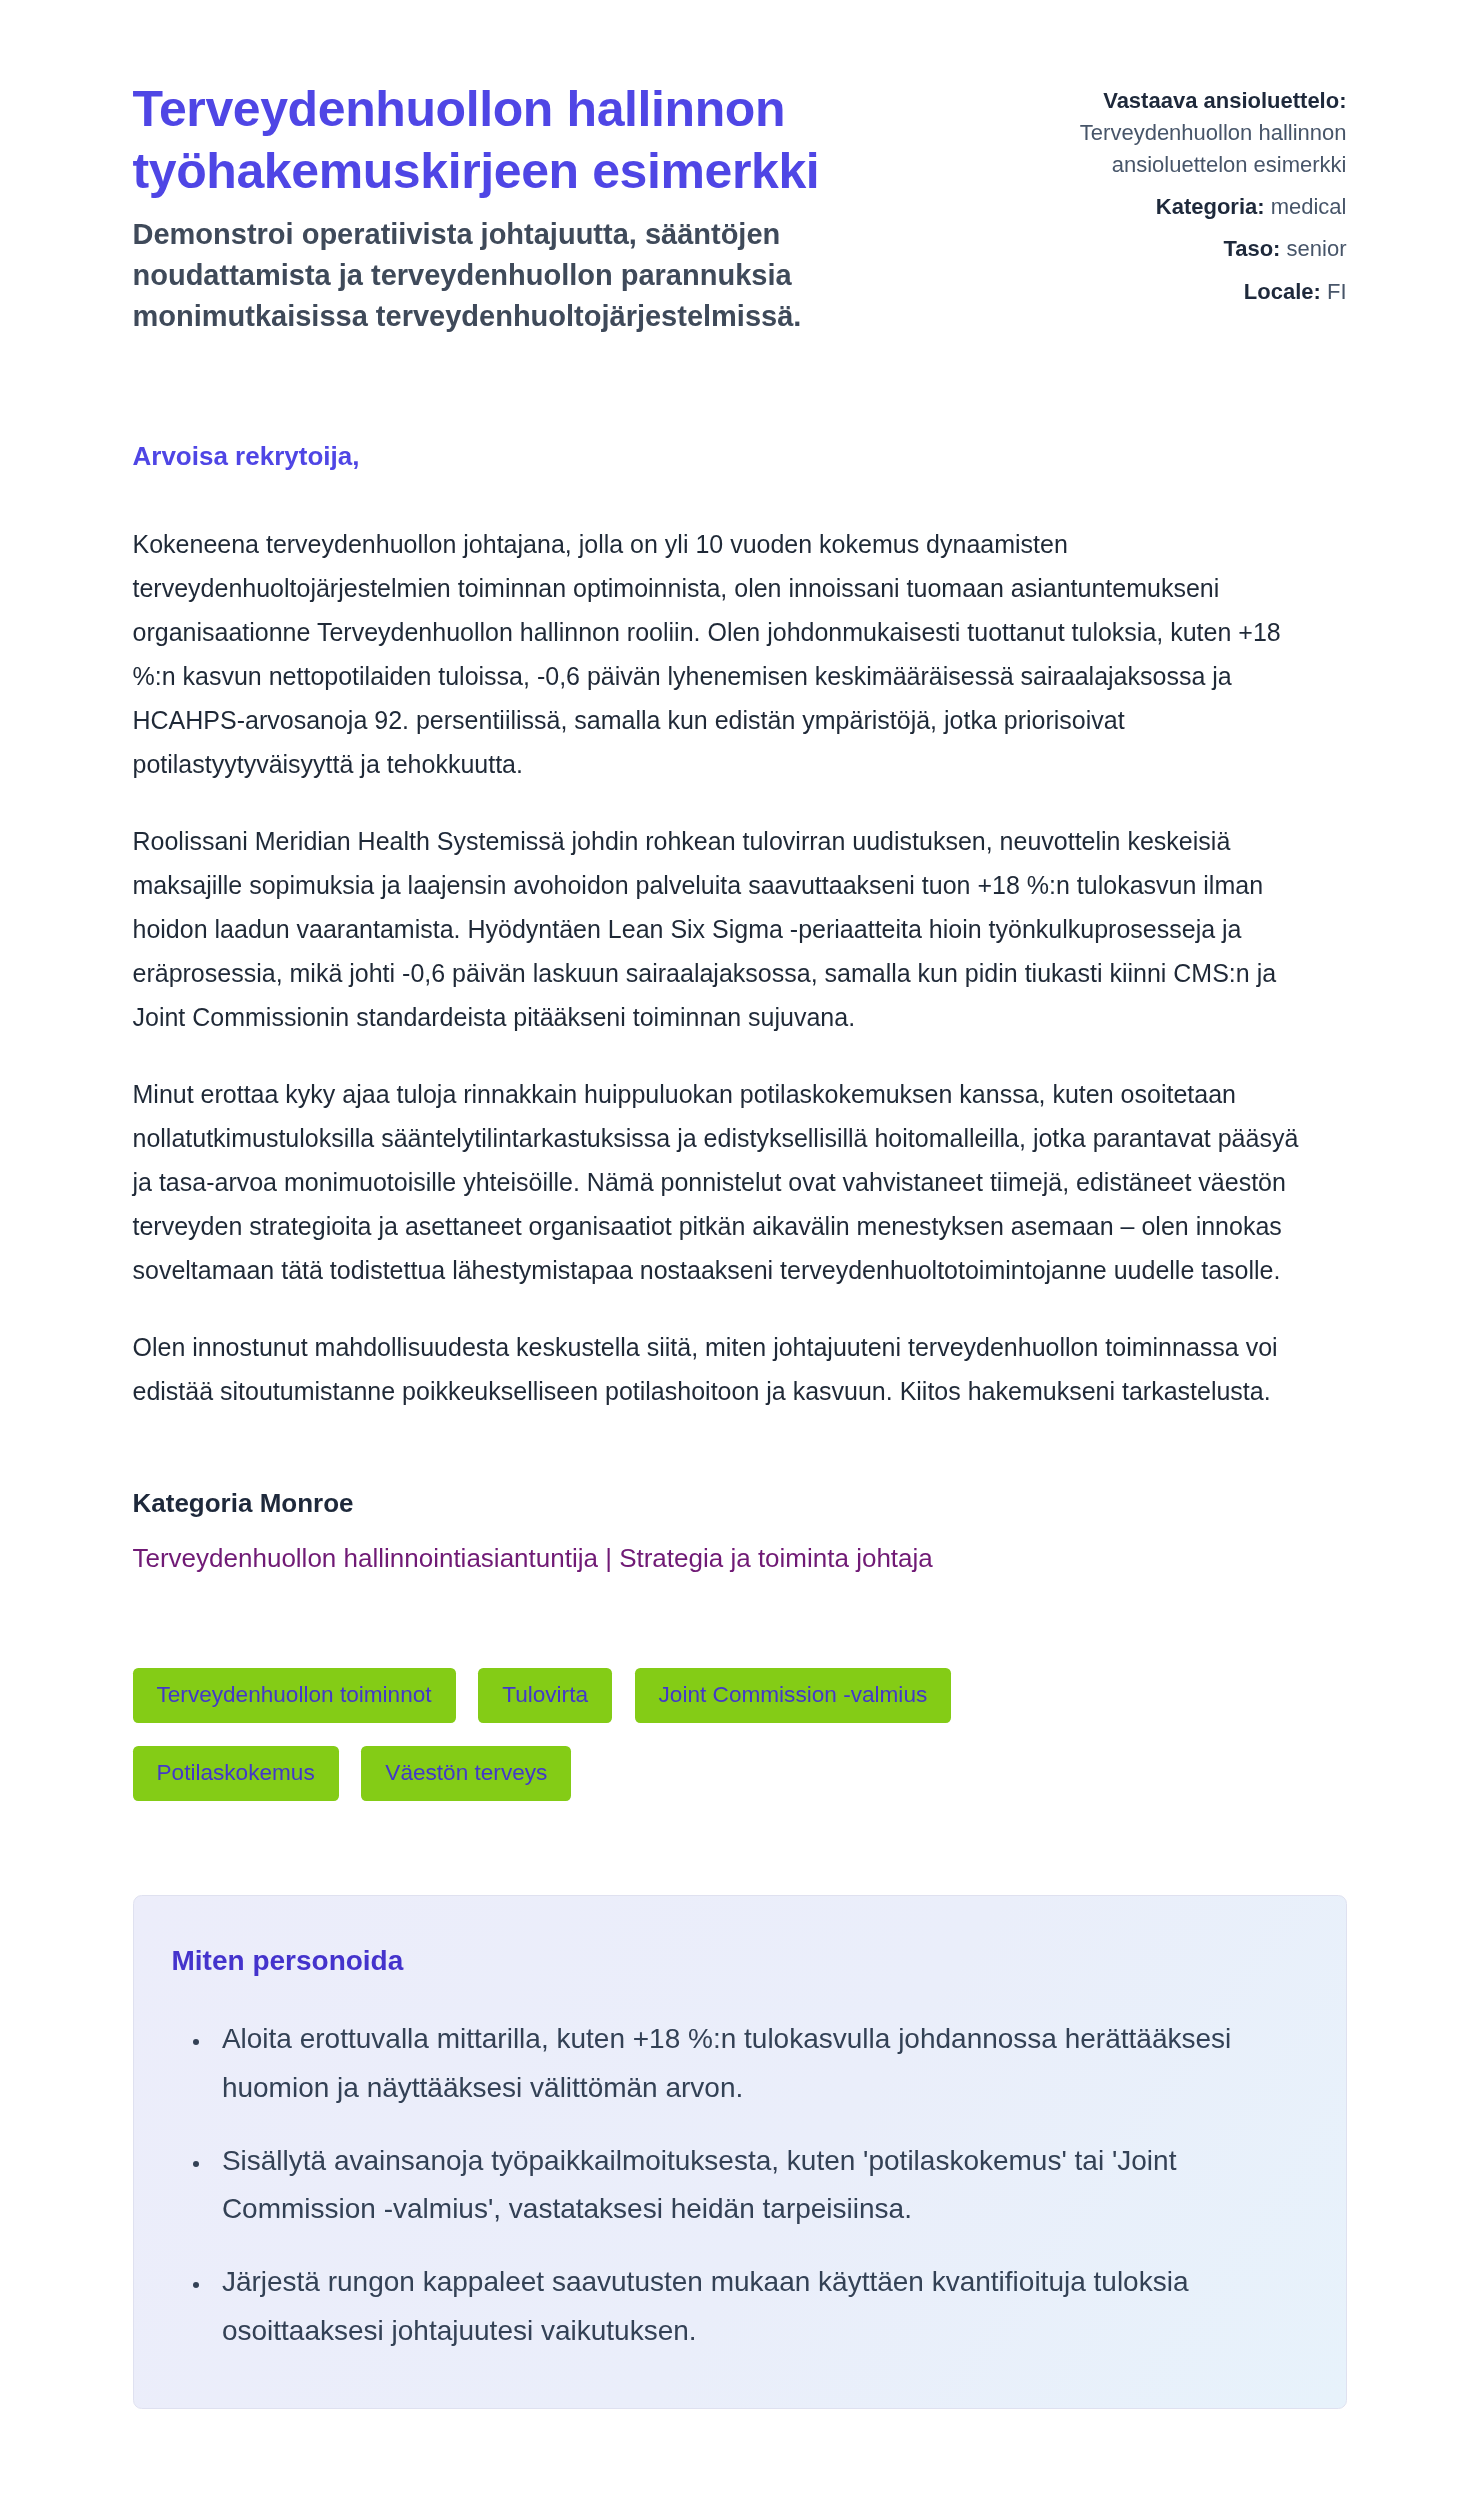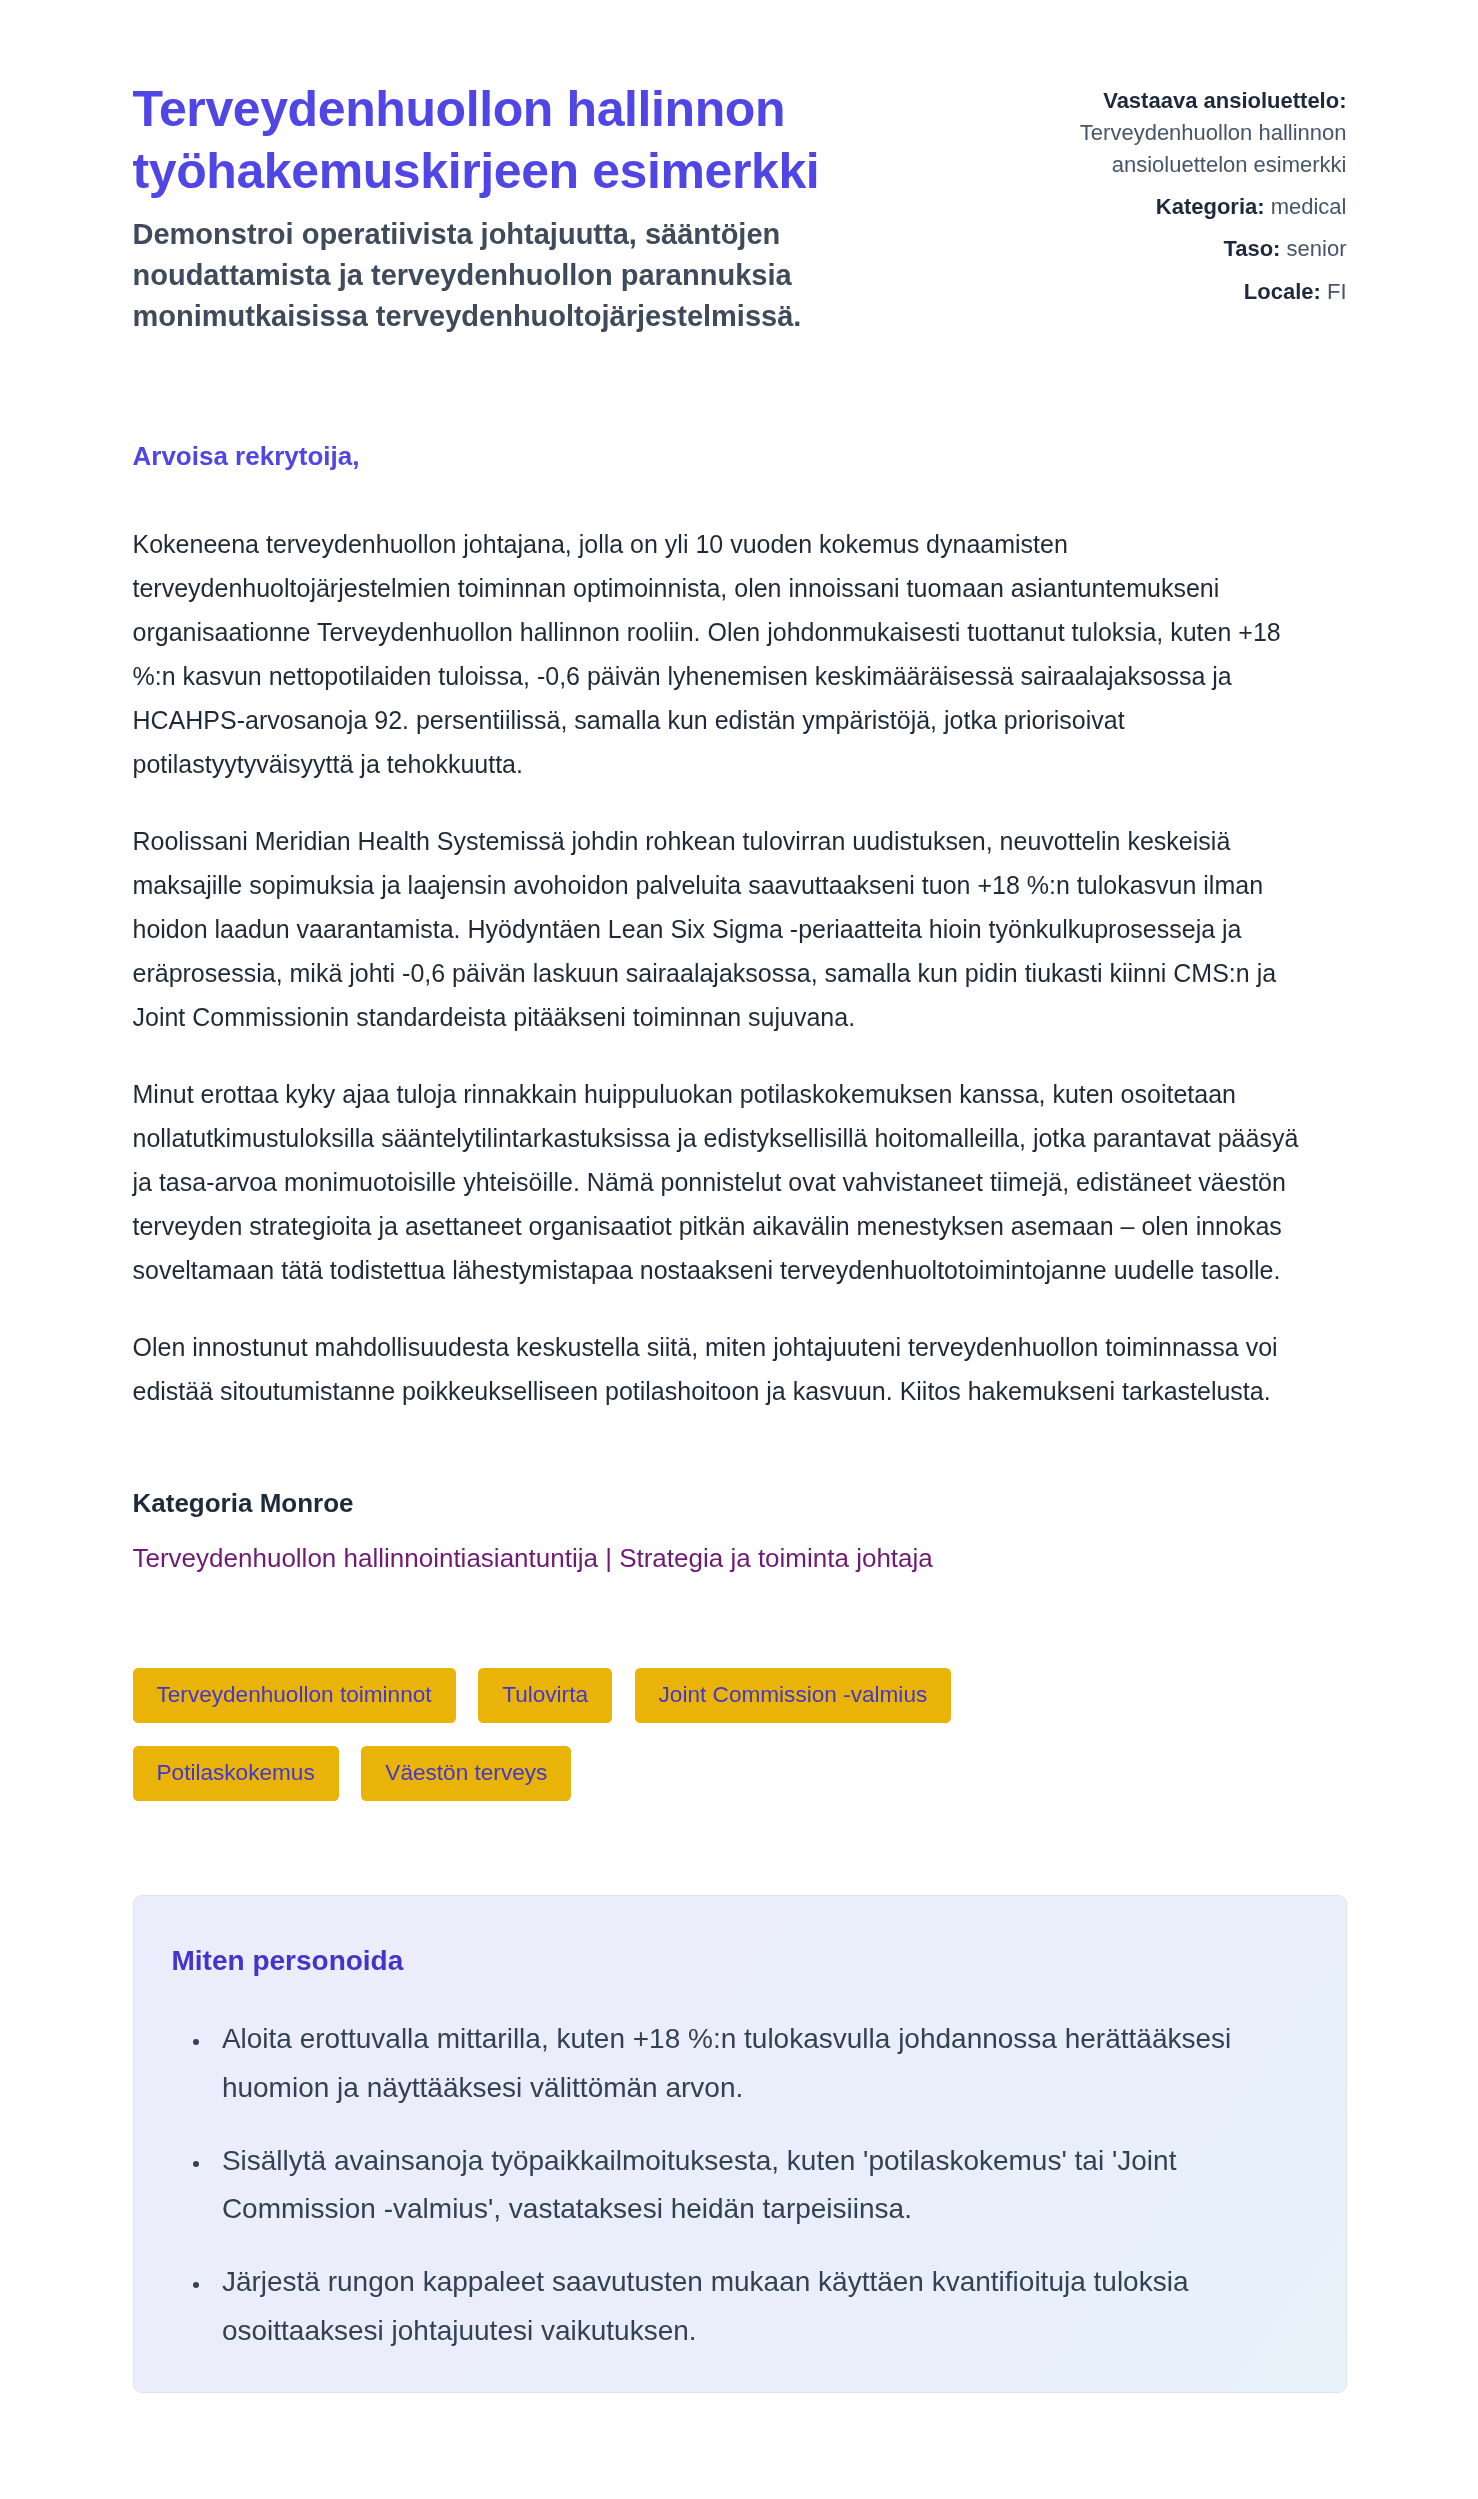--- a/index.html
+++ b/index.html
@@ -88,36 +88,36 @@
   
   .tags {
     margin-top: 94px;
     display: flex;
     flex-wrap: wrap;
     gap: 22.6px;
     max-width: 1044px;
   }
   .tag {
     display: inline-block;
-    background: #eab308;
+    background: #84cc16;
     color: #4338ca;
     font-size: 22.6px;
     line-height: 1;
     padding: 16.5px 24px;
     border-radius: 5.2px;
     white-space: nowrap;
   }
 
   
   .tips-box {
     margin-top: 94px;
     background: linear-gradient(125deg, #ecedfa 0%, #eaeefa 55%, #e7f2fb 100%);
     border: 0.9px solid #dfe1f0;
     border-radius: 8.7px;
-    padding: 49px 45px 36px 38px;
+    padding: 49px 45px 52px 38px;
   }
   .tips-heading {
     font-size: 28px;
     font-weight: 700;
     color: #4433cc;
     margin-bottom: 38px;
   }
   .tips-list {
     list-style: disc;
     padding-left: 40px;

